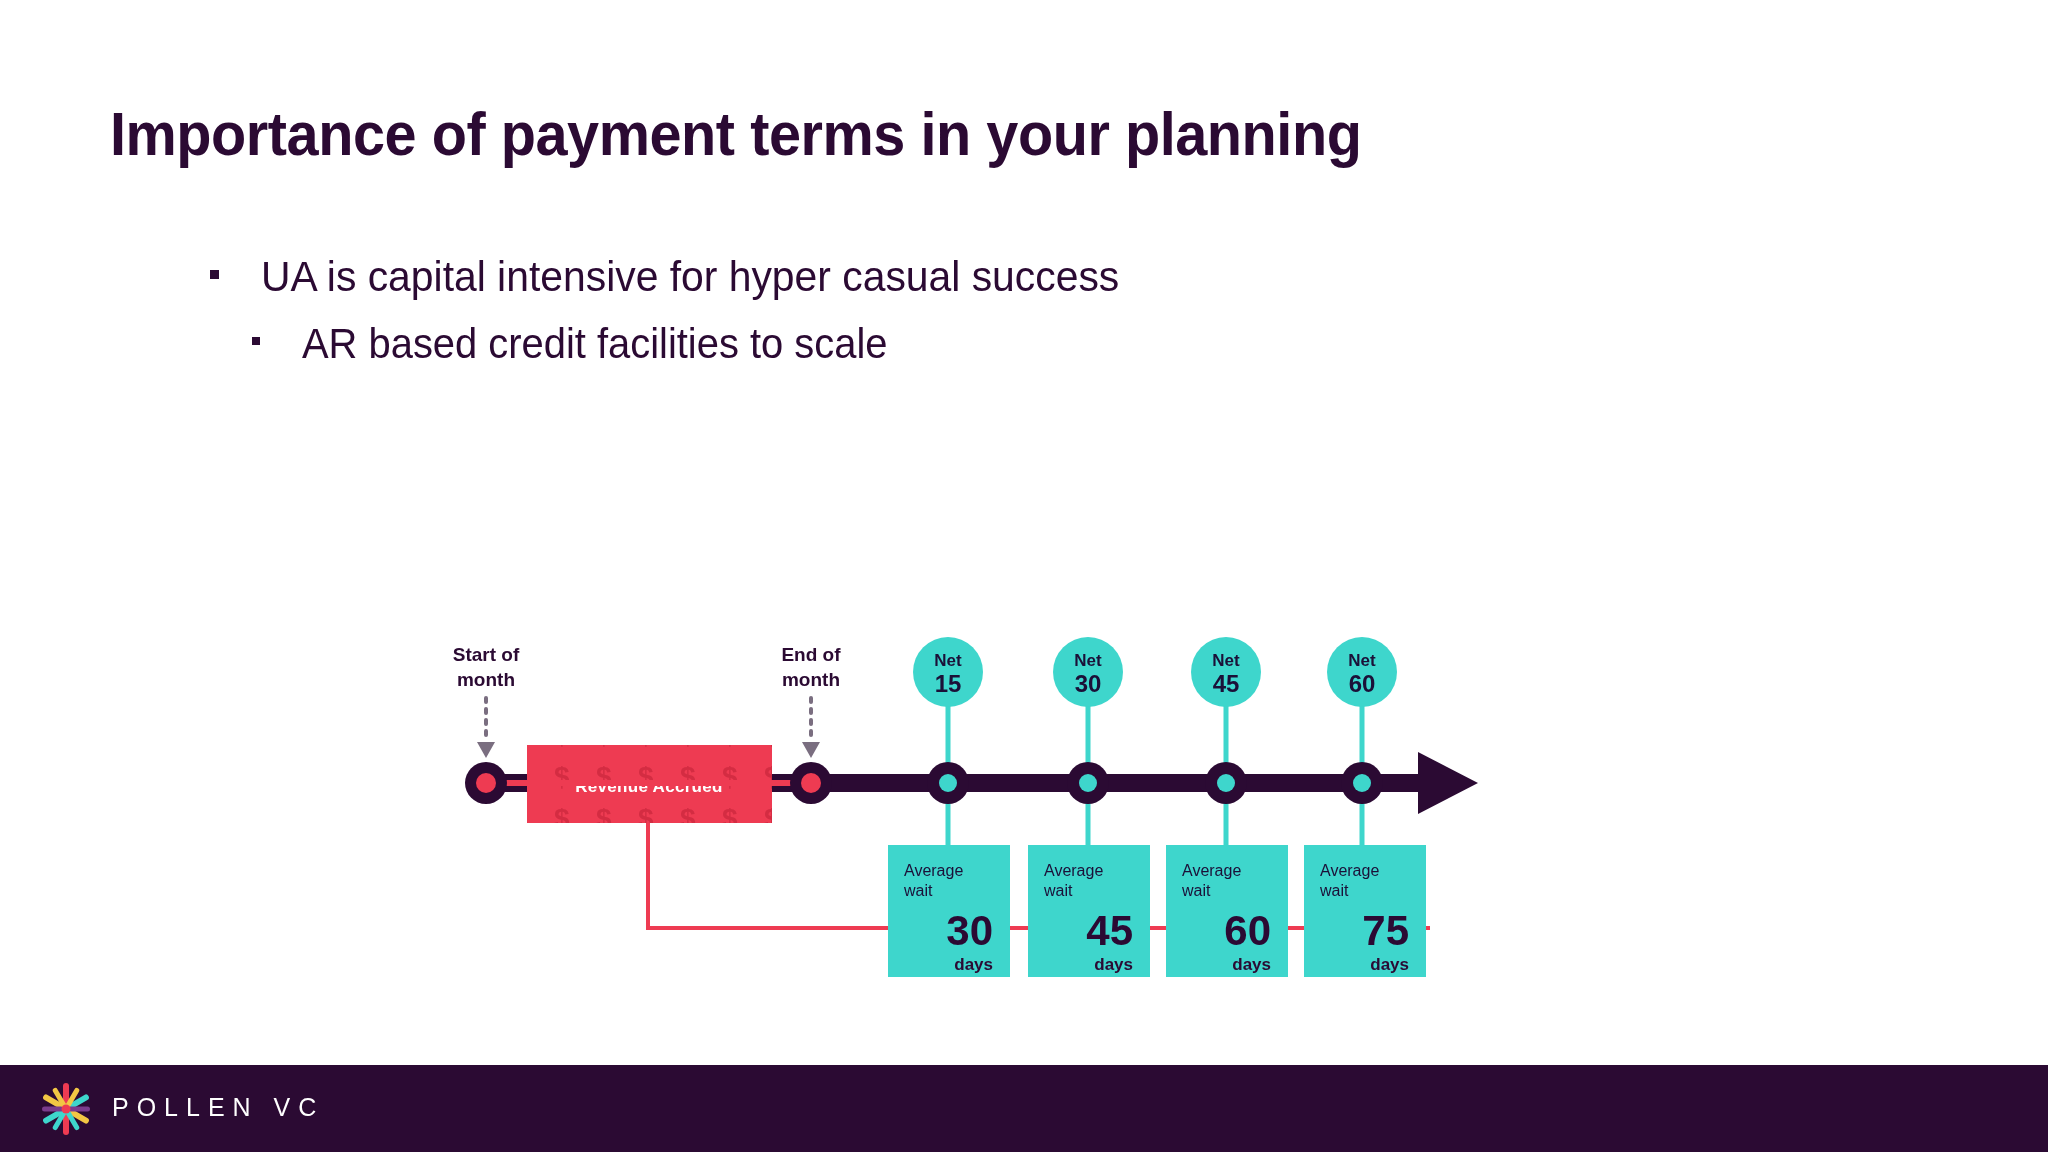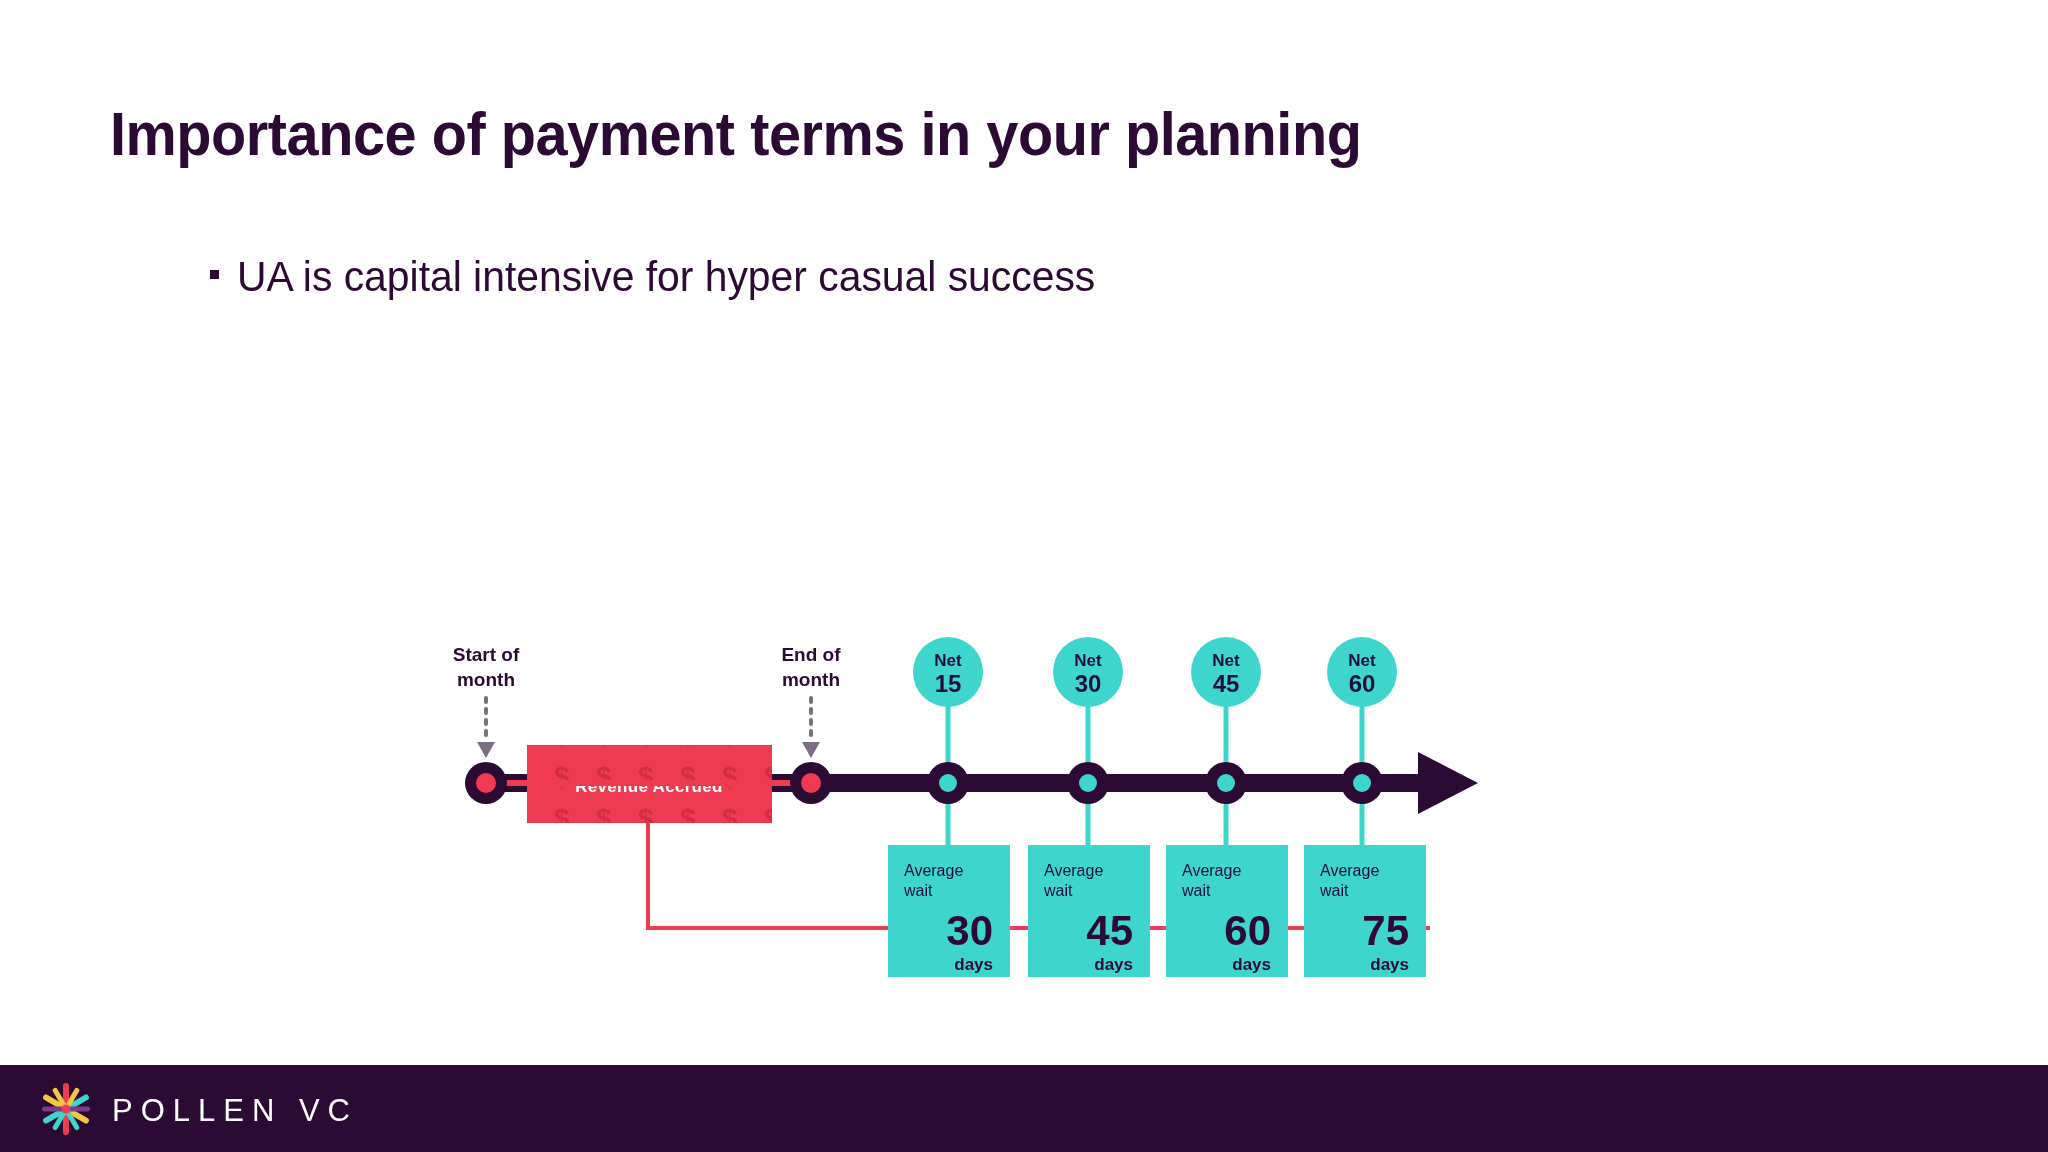--- a/index.html
+++ b/index.html
@@ -32,20 +32,21 @@
   
   .bullets {
     position: absolute;
     left: 210px; top: 245px;
     width: 1300px;
   }
   .bullet-row {
     display: flex;
     align-items: flex-start;
     margin-bottom: 6px;
+    gap: 24px;
   }
   .bullet-row.lvl1 { padding-left: 0px; }
   .bullet-row.lvl2 { padding-left: 42px; }
   .bullet-mark {
     width: 9px; height: 9px;
     background: #2B0A33;
     margin-top: 25px;
     margin-right: 18px;
     flex: 0 0 auto;
   }
@@ -81,37 +82,41 @@
     background: #2B0A33;
   }
   .footer-logo-mark {
     position: absolute;
     left: 38px; top: 16px;
     width: 56px; height: 56px;
   }
   .footer-wordmark {
     position: absolute;
     left: 112px; top: 28px;
-    font-size: 31px;
+    font-size: 25px;
     letter-spacing: 8px;
     color: #ffffff;
     font-weight: 400;
   }
 </style>
 </head>
 <body>
 
 <div class="slide">
 
   <div class="title">Importance of payment terms in your planning</div>
 
   <div class="bullets">
     <div class="bullet-row lvl1">
       <span class="bullet-mark"></span>
       <span class="bullet-text">UA is capital intensive for hyper casual success</span>
+    </div>
+    <div class="bullet-row lvl2">
+      <span class="bullet-mark"></span>
+      <span class="bullet-text">AR based credit facilities to scale</span>
     </div>
   </div>
 
   <div class="diagram">
     <svg width="2048" height="1152" viewBox="0 0 2048 1152" xmlns="http://www.w3.org/2000/svg">
       <defs>
         <pattern id="dollarPattern" x="0" y="0" width="42" height="42" patternUnits="userSpaceOnUse">
           <text x="8" y="30" font-family="'Liberation Sans', sans-serif" font-size="28" font-weight="700" fill="#D0293F" opacity="0.85">$</text>
         </pattern>
         <clipPath id="revClip">

